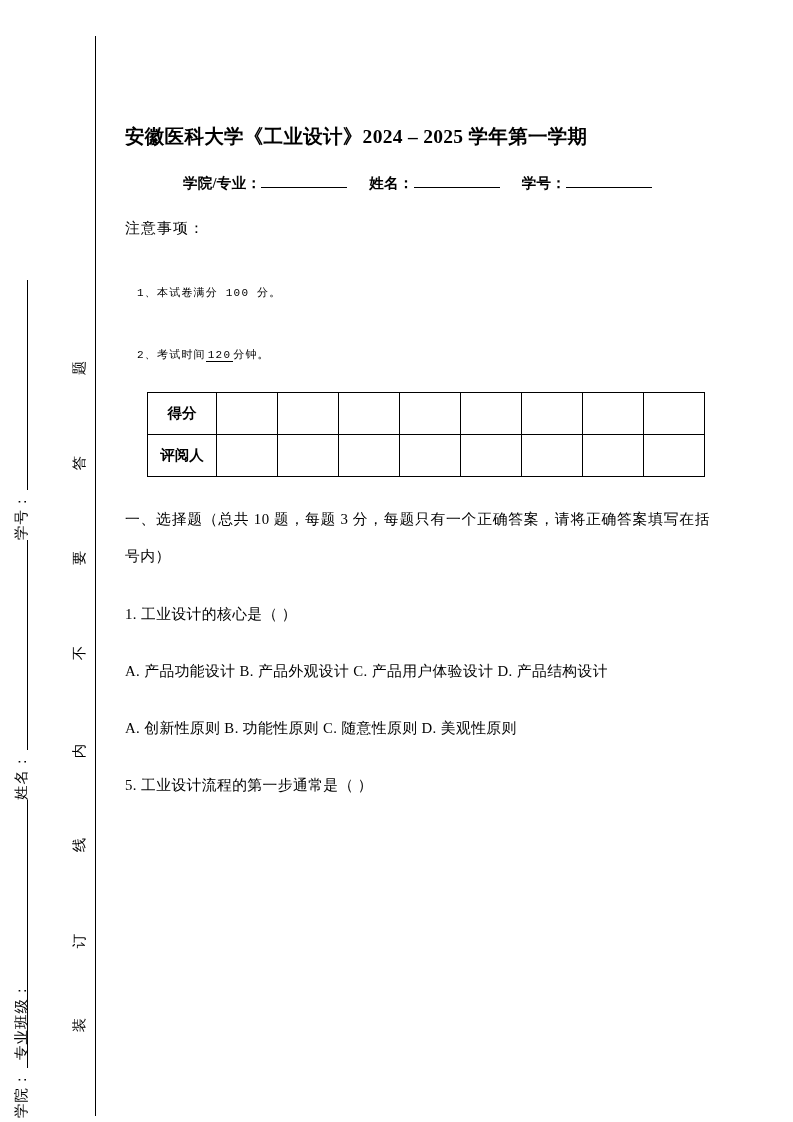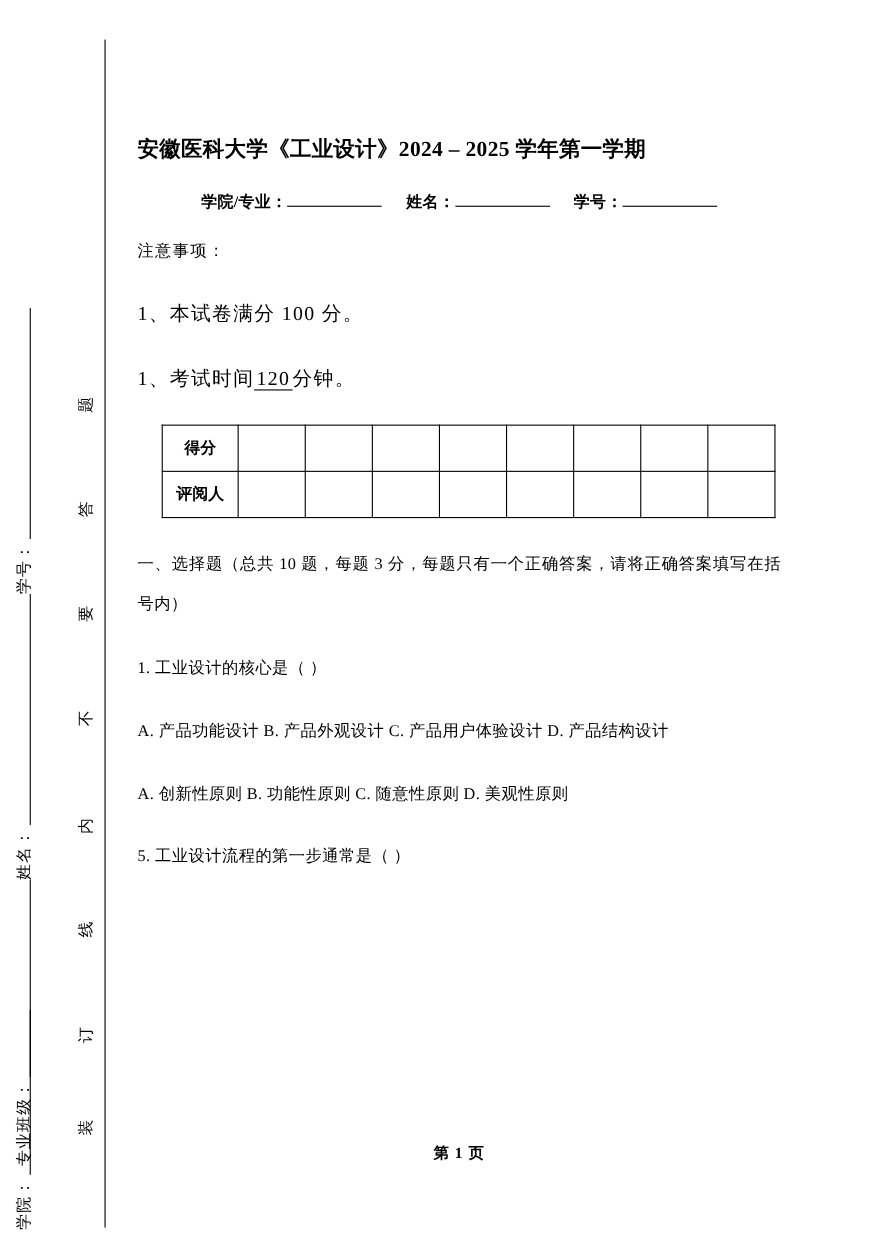--- a/index.html
+++ b/index.html
@@ -109,24 +109,25 @@
   #student-info .blank.w-id   { width: 86px; }
   #student-info .gap { display: inline-block; width: 22px; }
 
   .note-heading {
     margin: 0;
     padding-top: 26px;
     font-size: 14.8px;
     letter-spacing: 1.2px;
   }
   .note-item {
-    margin: 0;
+    margin: 12px;
     padding-top: 35px;
-    font-size: 18px;
+    font-size: 11px;
     letter-spacing: 1.2px;
+    font-family: Liberation Mono, monospace;
   }
   .note-item .u {
     border-bottom: 1.2px solid #000;
     padding: 0 2px;
   }
 
   
   #score-table {
     margin-top: 30px;
     margin-left: 22px;
@@ -221,21 +222,21 @@
   <h1 id="doc-title">
     <span>安徽医科大学《工业设计》2024 – 2025 学年第一学期</span>
   </h1>
 
   <div id="student-info">
     <span>学院/专业：</span><span class="blank w-dept"></span><span class="gap"></span><span>姓名：</span><span class="blank w-name"></span><span class="gap"></span><span>学号：</span><span class="blank w-id"></span>
   </div>
 
   <p class="note-heading">注意事项：</p>
   <p class="note-item">1、本试卷满分 100 分。</p>
-  <p class="note-item"><span>1、考试时间</span><span class="u">120</span><span>分钟。</span></p>
+  <p class="note-item"><span>2、考试时间</span><span class="u">120</span><span>分钟。</span></p>
 
   <table id="score-table">
     <tbody>
       <tr>
         <td class="rowhead">得分</td>
         <td></td>
         <td></td>
         <td></td>
         <td></td>
         <td></td>
@@ -259,14 +260,13 @@
 
   <p class="section-head">一、选择题（总共 10 题，每题 3 分，每题只有一个正确答案，请将正确答案填写在括号内）</p>
 
   <p class="q-stem">1. 工业设计的核心是（  ）</p>
   <p class="q-options">A. 产品功能设计   B. 产品外观设计   C. 产品用户体验设计   D. 产品结构设计</p>
 
   <p class="q-options">A. 创新性原则   B. 功能性原则   C. 随意性原则   D. 美观性原则</p>
 
   <p class="q-stem">5. 工业设计流程的第一步通常是（  ）</p>
 
-  <div id="page-footer">第 1 页</div>
 </div>
 
 </body></html>

